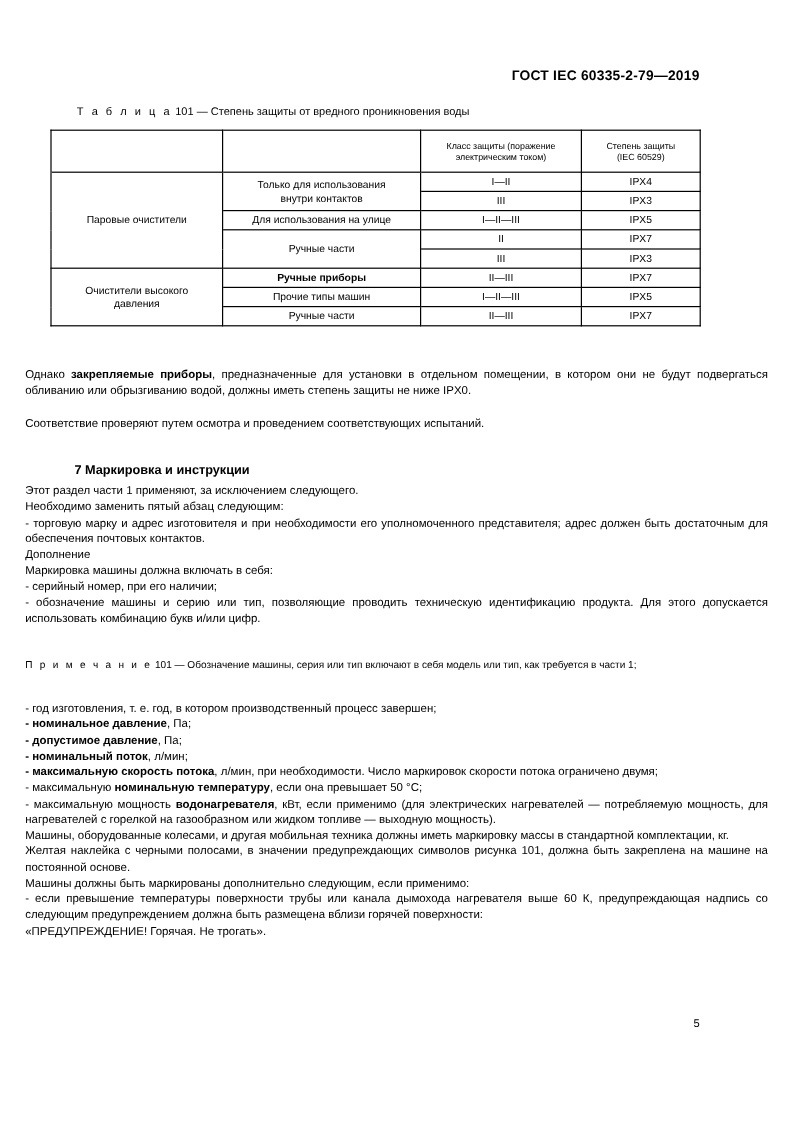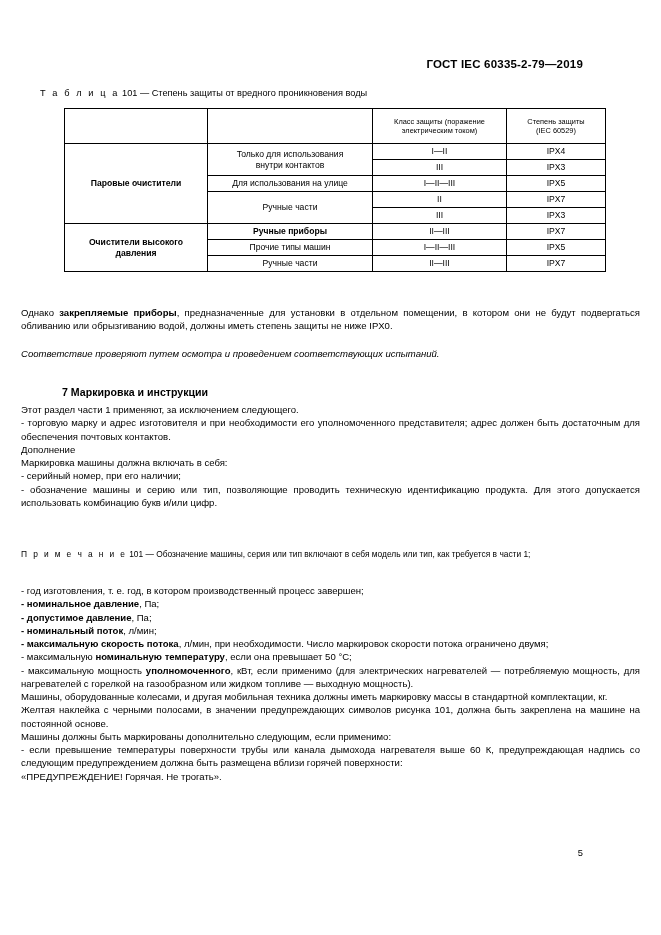--- a/index.html
+++ b/index.html
@@ -37,53 +37,53 @@
   
   .table-caption {
     position: absolute;
     left: 40px;
     top: 88px;
     font-size: 9.2px;
     white-space: nowrap;
   }
   .table-caption .spaced {
     letter-spacing: 2.1px;
+    margin-left: 24px;
   }
 
   
   .ipx-table {
     position: absolute;
     left: 42px;
     top: 108px;
     width: 541px;
     border-collapse: collapse;
     table-layout: fixed;
     font-size: 8.6px;
-    margin-left: 22px;
   }
   .ipx-table td {
     border: 0.8px solid #000;
     text-align: center;
     vertical-align: middle;
     padding: 2px 3px;
     line-height: 1.28;
   }
   .ipx-table .hdr td {
     font-size: 7.4px;
     height: 28px;
     padding: 3px 4px;
   }
   .ipx-table .hdr td.blank {
     border-bottom: none;
   }
   .ipx-table tr.first-body td {
     border-top: 1.9px solid #000;
   }
   .ipx-table td.cat {
-    font-weight: bold;
+    font-weight: normal;
     font-size: 8.6px;
   }
   .ipx-table td.sub-bold {
     font-weight: bold;
   }
   .col-a { width: 143px; }
   .col-b { width: 165px; }
   .col-c { width: 134px; }
   .col-d { width: 99px; }
 
@@ -95,21 +95,21 @@
     font-size: 9.55px;
     line-height: 13.25px;
     text-align: justify;
   }
   .body-block p {
     margin: 0;
     text-indent: 0;
   }
   .ind { text-indent: 26px; }
   .ind-dash { text-indent: 40px; }
-  .italic { font-style: italic; }
+  .italic { }
   .bold { font-weight: bold; }
   .note {
     font-size: 8.4px;
     line-height: 12.4px;
   }
   .note .spaced { letter-spacing: 1.9px; }
 
   .section-head {
     position: absolute;
     left: 62px;
@@ -214,39 +214,40 @@
   </div>
 
   <div class="body-block italic" style="top:347px;">
     <p class="ind">Соответствие проверяют путем осмотра и проведением соответствующих испытаний.</p>
   </div>
 
   <div class="section-head" style="top:386px;">7 Маркировка и инструкции</div>
 
   <div class="body-block" style="top:403px;">
     <p class="ind">Этот раздел части 1 применяют, за исключением следующего.</p>
+    <p class="ind italic">Необходимо заменить пятый абзац следующим:</p>
     <p class="ind-dash">-  торговую марку и адрес изготовителя и при необходимости его уполномоченного представителя; адрес должен быть достаточным для обеспечения почтовых контактов.</p>
     <p class="ind">Дополнение</p>
     <p class="ind">Маркировка машины должна включать в себя:</p>
     <p class="ind-dash">-  серийный номер, при его наличии;</p>
     <p class="ind-dash">-  обозначение машины и серию или тип, позволяющие проводить техническую идентификацию продукта. Для этого допускается использовать комбинацию букв и/или цифр.</p>
   </div>
 
   <div class="body-block note" style="top:548px;">
     <p class="ind"><span class="spaced">П р и м е ч а н и е</span> <span>101 — Обозначение машины, серия или тип включают в себя модель или тип, как требуется в части 1;</span></p>
   </div>
 
   <div class="body-block" style="top:584px;">
     <p class="ind-dash">-  год изготовления, т. е. год, в котором производственный процесс завершен;</p>
     <p class="ind-dash"><span class="bold">- номинальное давление</span><span>, Па;</span></p>
     <p class="ind-dash"><span class="bold">- допустимое давление</span><span>, Па;</span></p>
     <p class="ind-dash"><span class="bold">- номинальный поток</span><span>, л/мин;</span></p>
     <p class="ind-dash"><span class="bold">- максимальную скорость потока</span><span>, л/мин, при необходимости. Число маркировок скорости потока ограничено двумя;</span></p>
     <p class="ind-dash"><span>- максимальную </span><span class="bold">номинальную температуру</span><span>, если она превышает 50 °С;</span></p>
-    <p class="ind-dash"><span>- максимальную мощность </span><span class="bold">уполномоченного</span><span>, кВт, если применимо (для электрических нагревателей — потребляемую мощность, для нагревателей с горелкой на газообразном или жидком топливе — выходную мощность).</span></p>
+    <p class="ind-dash"><span>- максимальную мощность </span><span class="bold">водонагревателя</span><span>, кВт, если применимо (для электрических нагревателей — потребляемую мощность, для нагревателей с горелкой на газообразном или жидком топливе — выходную мощность).</span></p>
     <p class="ind">Машины, оборудованные колесами, и другая мобильная техника должны иметь маркировку массы в стандартной комплектации, кг.</p>
     <p class="ind">Желтая наклейка с черными полосами, в значении предупреждающих символов рисунка 101, должна быть закреплена на машине на постоянной основе.</p>
     <p class="ind">Машины должны быть маркированы дополнительно следующим, если применимо:</p>
     <p class="ind-dash">- если превышение температуры поверхности трубы или канала дымохода нагревателя выше 60 К, предупреждающая надпись со следующим предупреждением должна быть размещена вблизи горячей поверхности:</p>
     <p class="ind">«ПРЕДУПРЕЖДЕНИЕ! Горячая. Не трогать».</p>
   </div>
 
   <div class="page-num">5</div>
 
 </div>

